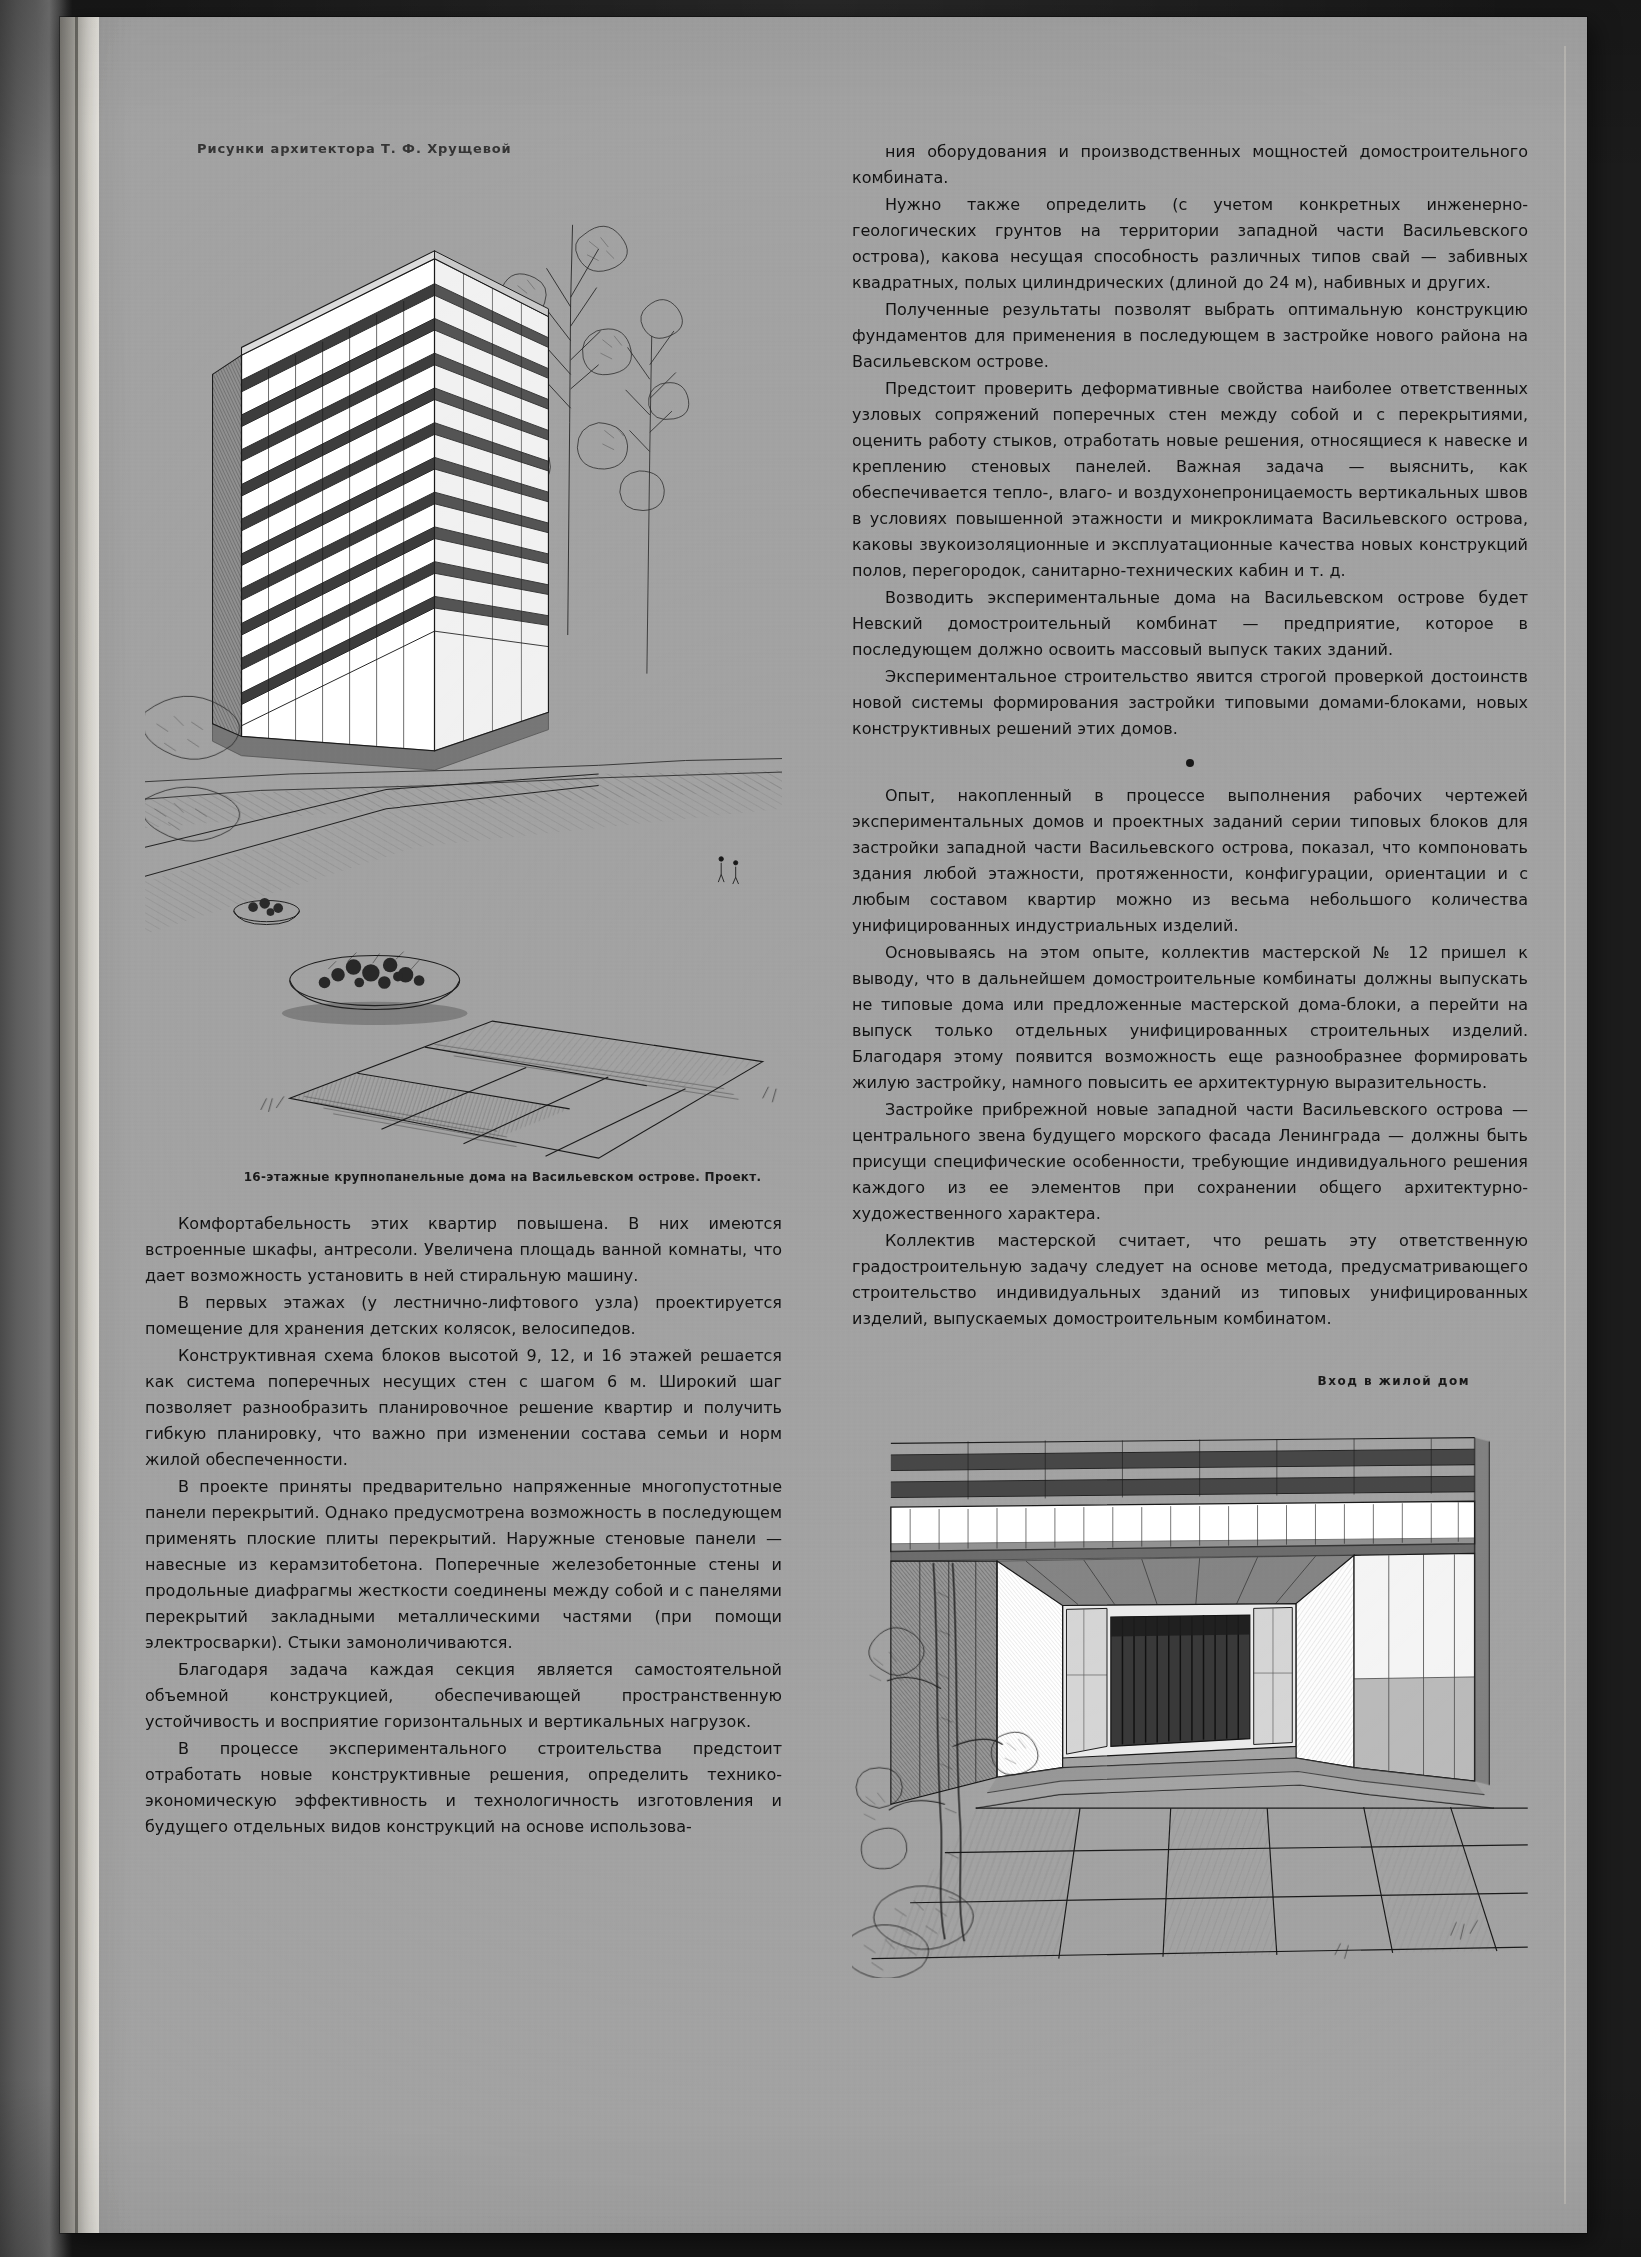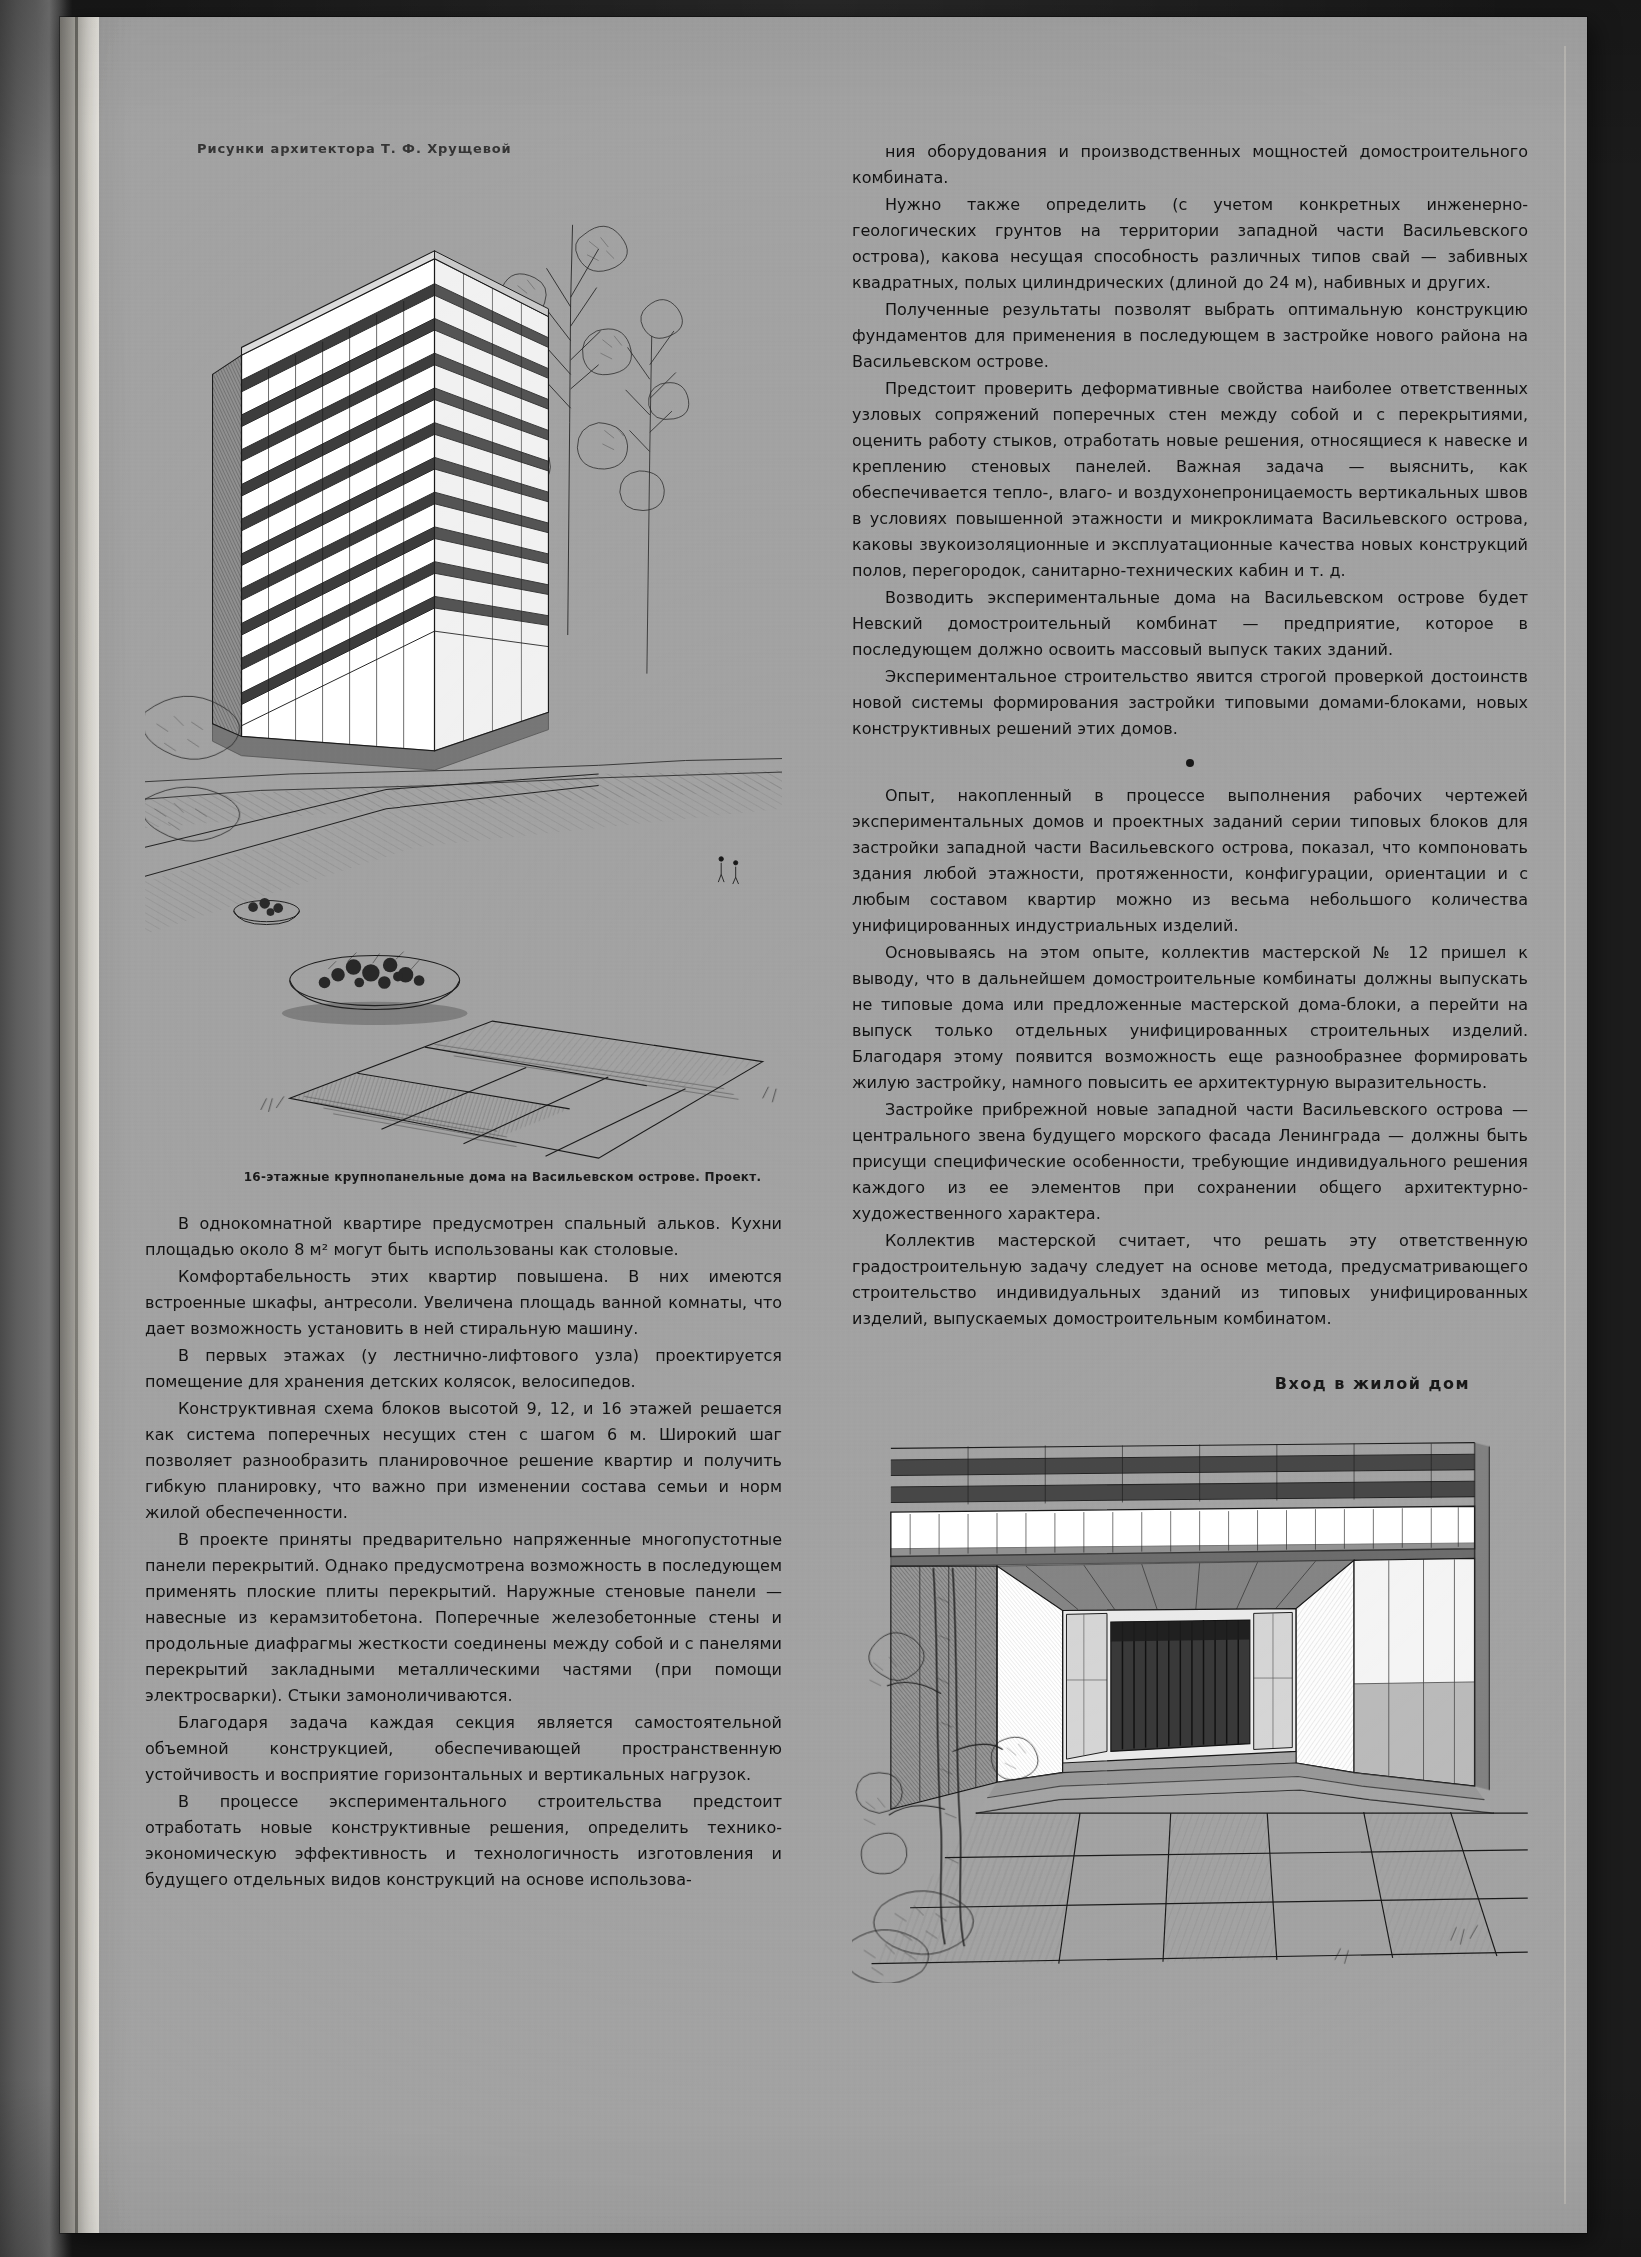--- a/index.html
+++ b/index.html
@@ -155,21 +155,21 @@
     display:inline-block;
     width: 8.7px; height: 8.7px;
     border-radius: 50%;
     background: #1a1a1a;
   }
 
   
   .fig2-wrap { margin-top: 42px; position: relative; }
   .fig2-caption {
     font-family: "DejaVu Sans", sans-serif;
-    font-size: 16px;
+    font-size: 12px;
     font-weight: 700;
     letter-spacing: 1.5px;
     color: #1b1b1b;
     text-align: right;
     padding-right: 58px;
     margin-bottom: 11.6px;
   }
   .fig2 { position:relative; width: 676px; height: 579px; }
   .fig2 svg { display:block; }
 
@@ -441,21 +441,20 @@
           <g stroke="#2f2f2f" stroke-width="0.45" opacity=".8">
             <path d="M12 612 l12 8 M30 604 l10 10 M48 610 l12 8 M20 632 l12 8 M44 628 l12 8"></path>
             <path d="M10 700 l12 8 M30 694 l10 10 M52 700 l12 8 M24 714 l12 8"></path>
           </g>
         </svg>
       </div>
 
       <div class="fig-caption">16-этажные крупнопанельные дома на Васильевском острове. Проект.</div>
 
       <div class="left-text-block">
-        <p class="body">В однокомнатной квартире предусмотрен спальный альков. Кухни площадью около 8 м² могут быть использованы как столовые.</p>
         <p class="body">Комфортабельность этих квартир повышена. В них имеются встроенные шкафы, антресоли. Увеличена площадь ванной комнаты, что дает возможность установить в ней стиральную машину.</p>
         <p class="body">В первых этажах (у лестнично-лифтового узла) проектируется помещение для хранения детских колясок, велосипедов.</p>
         <p class="body">Конструктивная схема блоков высотой 9, 12, и 16 этажей решается как система поперечных несущих стен с шагом 6 м. Широкий шаг позволяет разнообразить планировочное решение квартир и получить гибкую планировку, что важно при изменении состава семьи и норм жилой обеспеченности.</p>
         <p class="body">В проекте приняты предварительно напряженные многопустотные панели перекрытий. Однако предусмотрена возможность в последующем применять плоские плиты перекрытий. Наружные стеновые панели — навесные из керамзитобетона. Поперечные железобетонные стены и продольные диафрагмы жесткости соединены между собой и с панелями перекрытий закладными металлическими частями (при помощи электросварки). Стыки замоноличиваются.</p>
         <p class="body">Благодаря задача каждая секция является самостоятельной объемной конструкцией, обеспечивающей пространственную устойчивость и восприятие горизонтальных и вертикальных нагрузок.</p>
         <p class="body">В процессе экспериментального строительства предстоит отработать новые конструктивные решения, определить технико-экономическую эффективность и технологичность изготовления и будущего отдельных видов конструкций на основе использова-</p>
       </div>
     </div>
 
     <div class="col-right">

